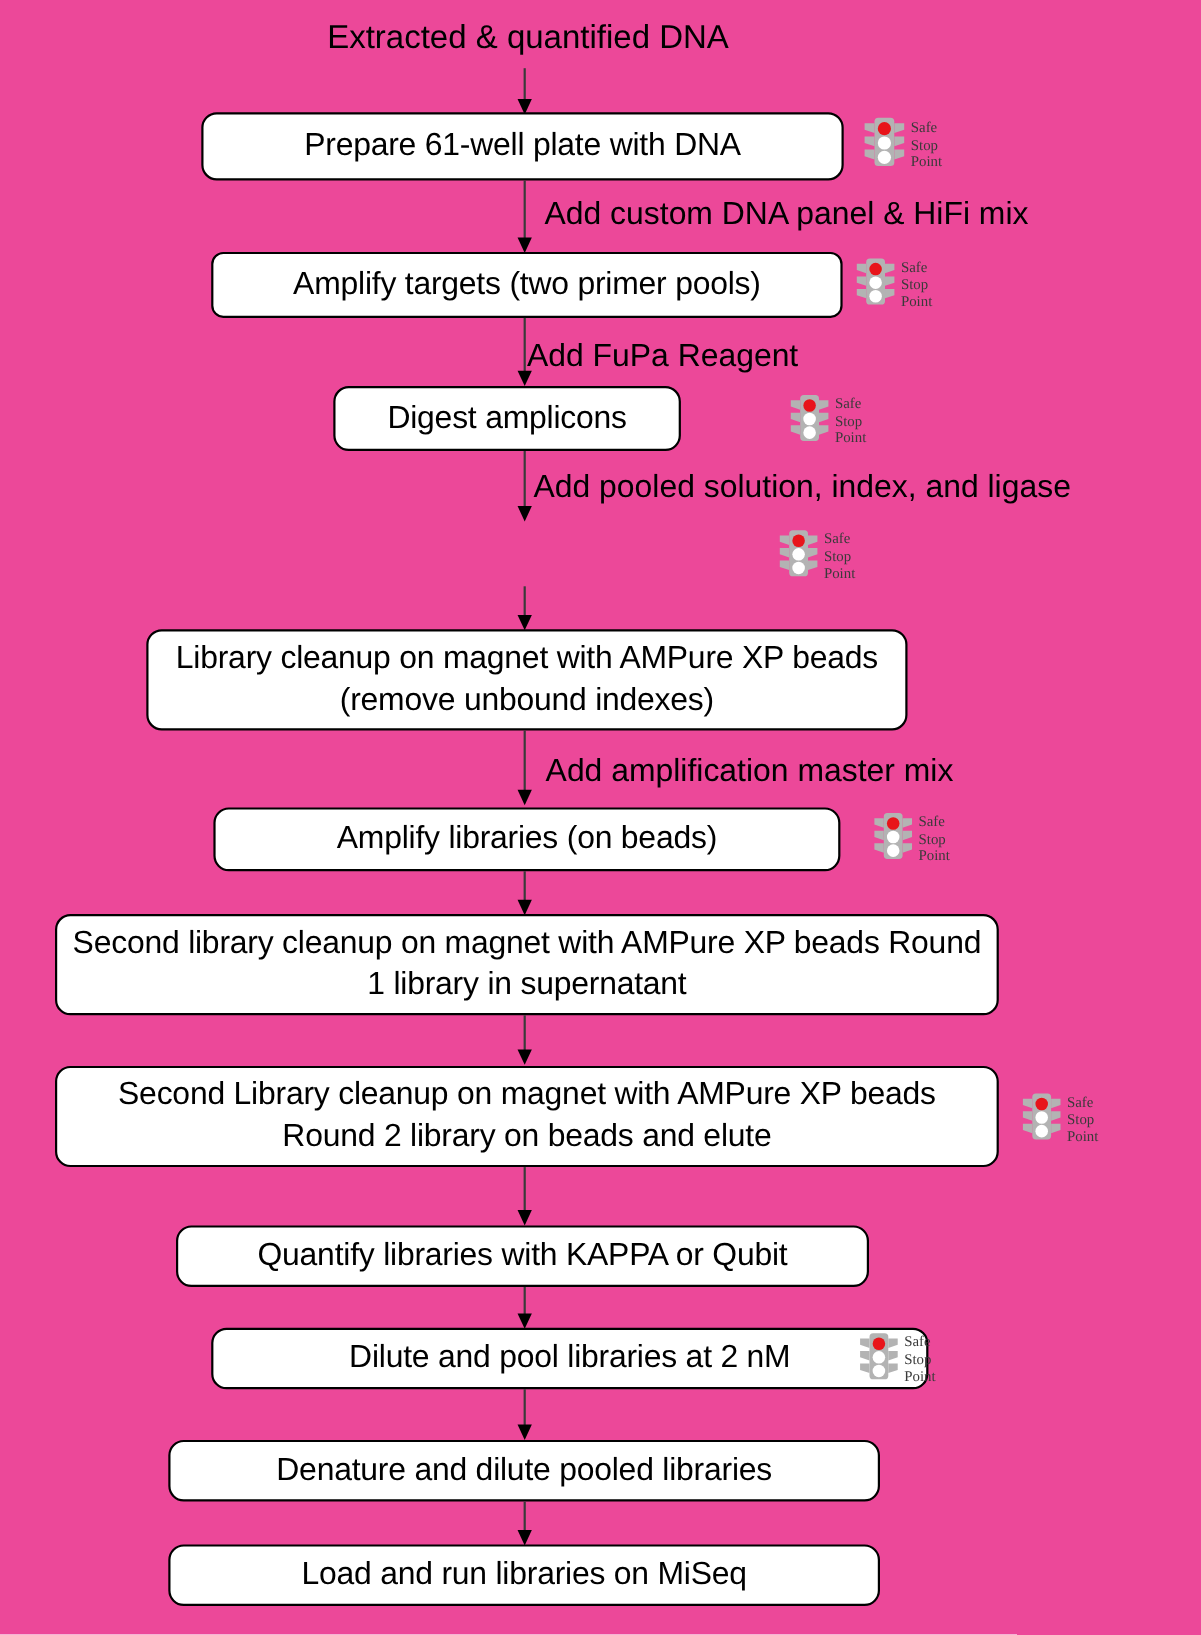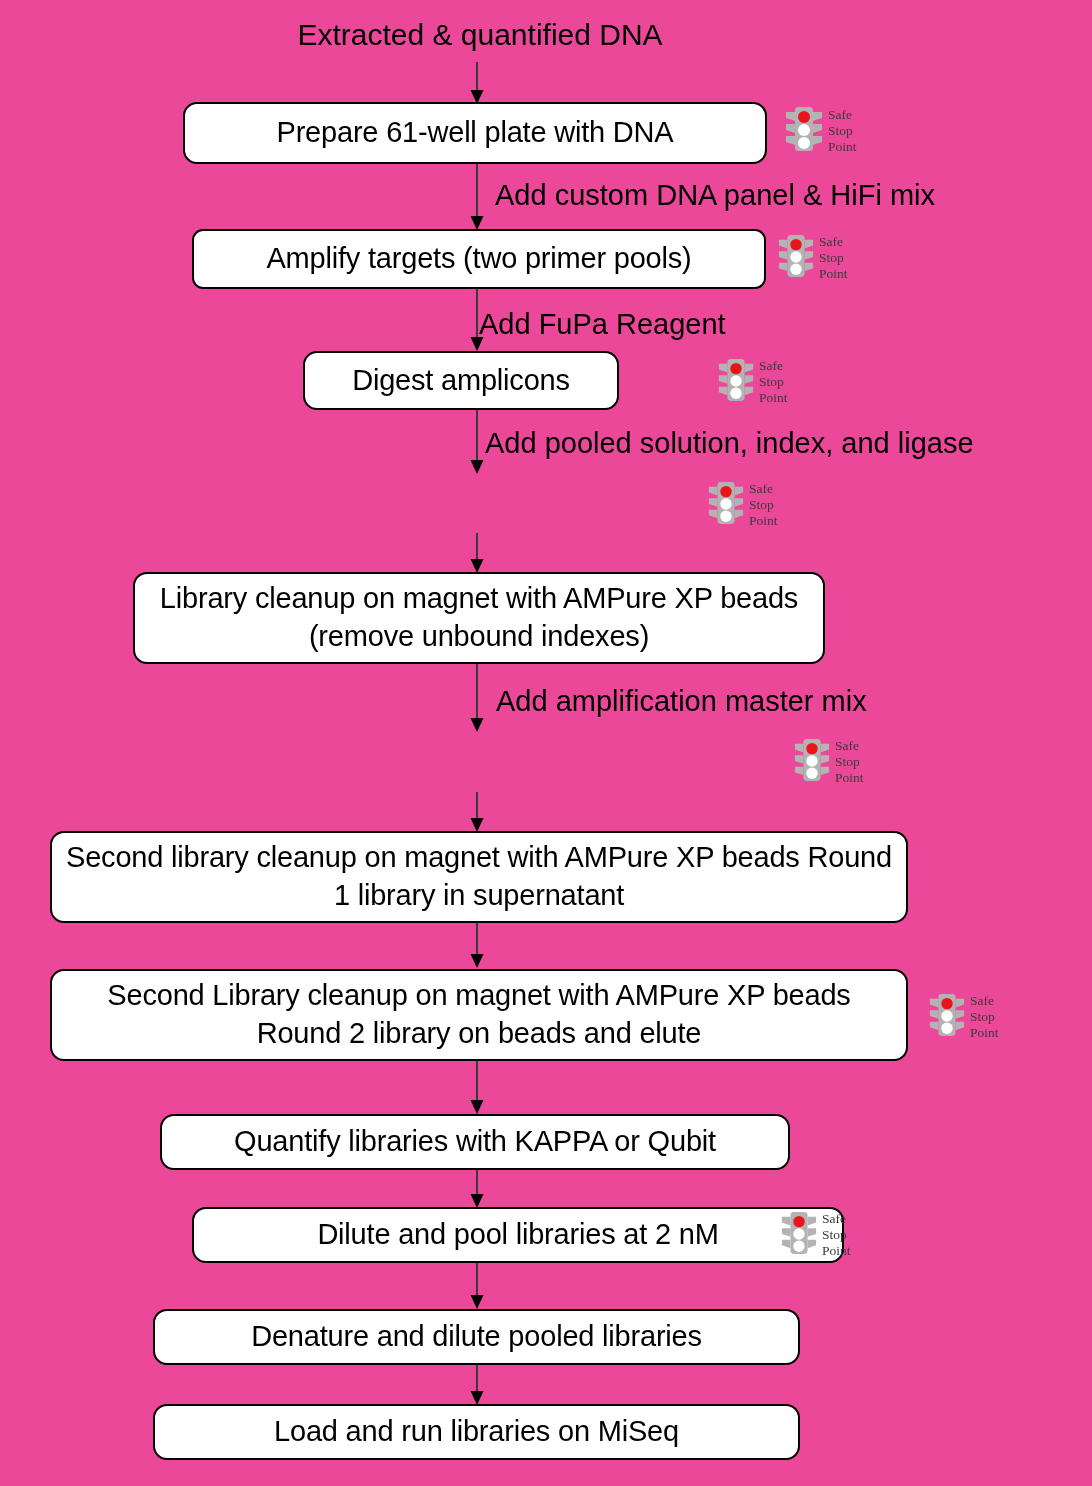--- a/index.html
+++ b/index.html
@@ -228,20 +228,21 @@
   <div class="node" style="left:133px; top:572px; width:692px; height:92px;">Library cleanup on magnet with AMPure XP beads (remove unbound indexes)</div>
 
   <div class="connector" style="left:468px; top:664px;">
     <svg width="18" height="68" viewBox="0 0 18 68">
       <line x1="9" y1="0" x2="9" y2="58" stroke="#3a3a3a" stroke-width="2"></line>
       <polygon points="9,68 2.5,54 15.5,54" fill="#000000"></polygon>
     </svg>
   </div>
   <div class="edge-label" style="left:496px; top:686px;">Add amplification master mix</div>
 
+  <div class="node" style="left:194px; top:734px; width:570px; height:58px;">Amplify libraries (on beads)</div>
   <div class="sspoint" style="left:793px; top:736px;">
     <span class="light-svg">
       <svg width="38" height="48" viewBox="0 0 40 50">
         <g fill="#b3b3b3">
           <path d="M2,8 L11,8 L11,17 L2,14 Z"></path>
           <path d="M2,20 L11,20 L11,29 L2,26 Z"></path>
           <path d="M2,32 L11,32 L11,41 L2,38 Z"></path>
           <path d="M38,8 L29,8 L29,17 L38,14 Z"></path>
           <path d="M38,20 L29,20 L29,29 L38,26 Z"></path>
           <path d="M38,32 L29,32 L29,41 L38,38 Z"></path>

